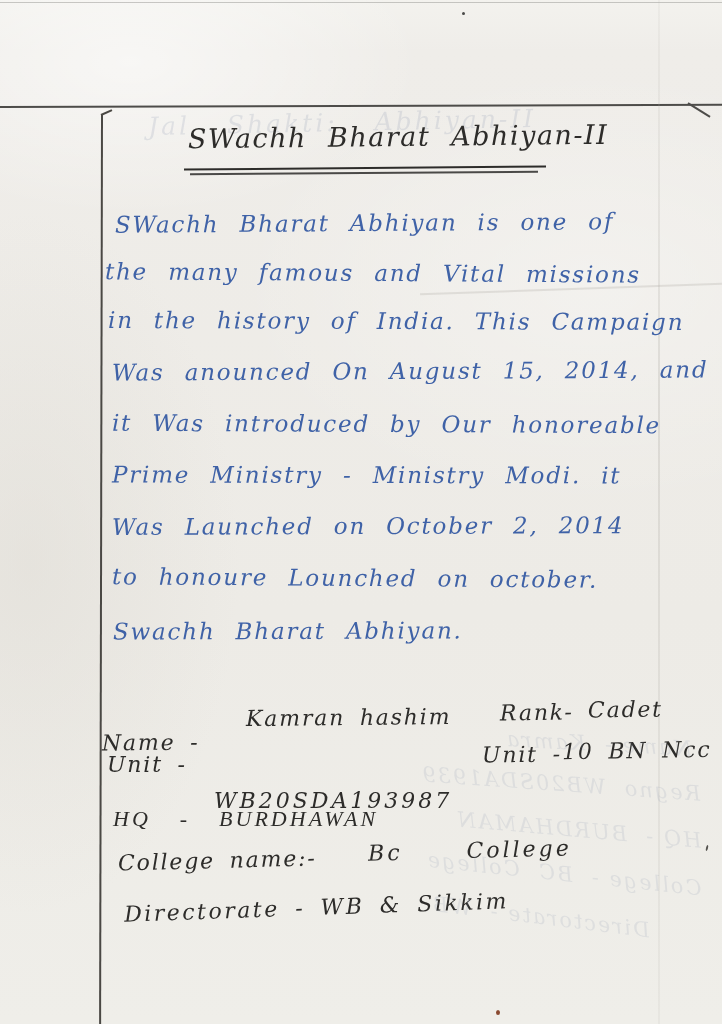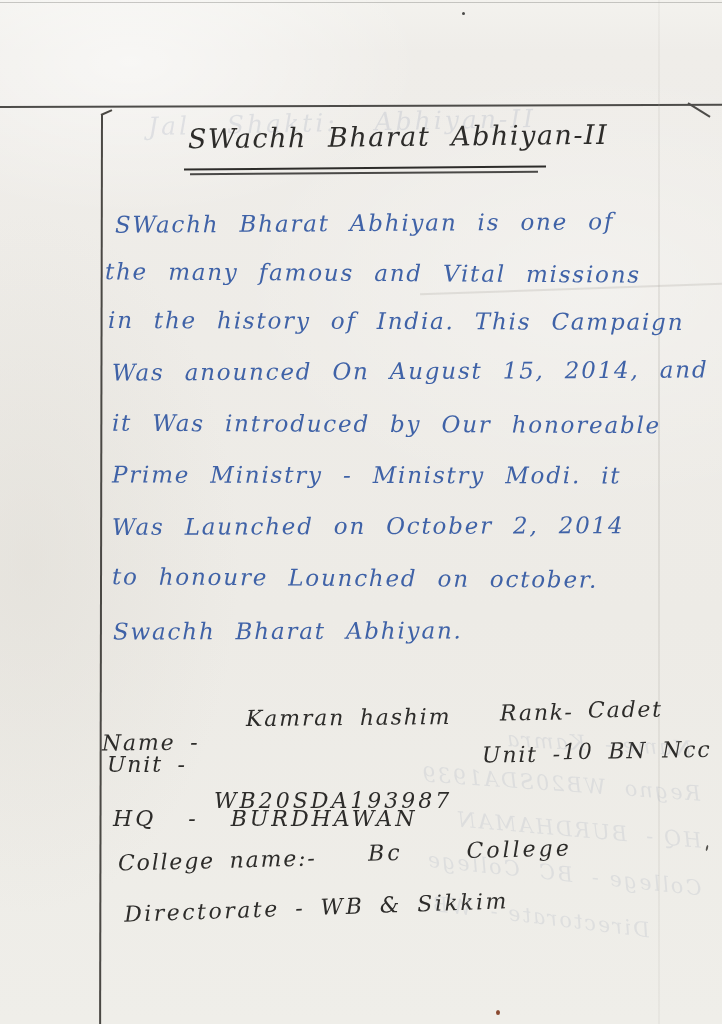--- a/index.html
+++ b/index.html
@@ -105,21 +105,21 @@
     <span class="info-seg" style="left:102px;top:708px;transform:rotate(-0.5deg);margin-top:22px;">Name -</span>
     <span class="info-seg" style="left:246px;top:705px;transform:rotate(-0.6deg);">Kamran hashim</span>
     <span class="info-seg" style="left:500px;top:700px;transform:rotate(-0.8deg);">Rank-</span>
     <span class="info-seg" style="left:588px;top:697px;transform:rotate(-0.8deg);">Cadet</span>
 
     <span class="info-seg" style="left:107px;top:752px;">Unit -</span>
     <span class="info-seg" style="left:214px;top:788px;letter-spacing:3px;">WB20SDA193987</span>
     <span class="info-seg" style="left:482px;top:742px;transform:rotate(-0.8deg);">Unit -</span>
     <span class="info-seg" style="left:562px;top:738px;transform:rotate(-1deg);">10 BN Ncc</span>
 
-    <span class="info-seg" style="left:113px;top:806px;letter-spacing:3px;">HQ  -  BURDHAWAN</span>
+    <span class="info-seg" style="left:113px;top:806px;letter-spacing:3px;font-family:Liberation Serif, serif;">HQ  -  BURDHAWAN</span>
 
     <span class="info-seg" style="left:118px;top:848px;transform:rotate(-1.5deg);">College name:-</span>
     <span class="info-seg" style="left:368px;top:838px;transform:rotate(-1.5deg);letter-spacing:3px;">Bc    College</span>
 
     <span class="info-seg" style="left:124px;top:895px;transform:rotate(-2deg);letter-spacing:2.5px;">Directorate - WB &amp; Sikkim</span>
   </div>
 
   <div>
     <div class="ghost-back-line" style="left:505px;top:732px;transform:scaleX(-1) rotate(-3deg);">Name -  Kamra</div>
     <div class="ghost-back-line" style="left:420px;top:772px;transform:scaleX(-1) rotate(-4deg);">Regno  WB20SDA1939</div>

